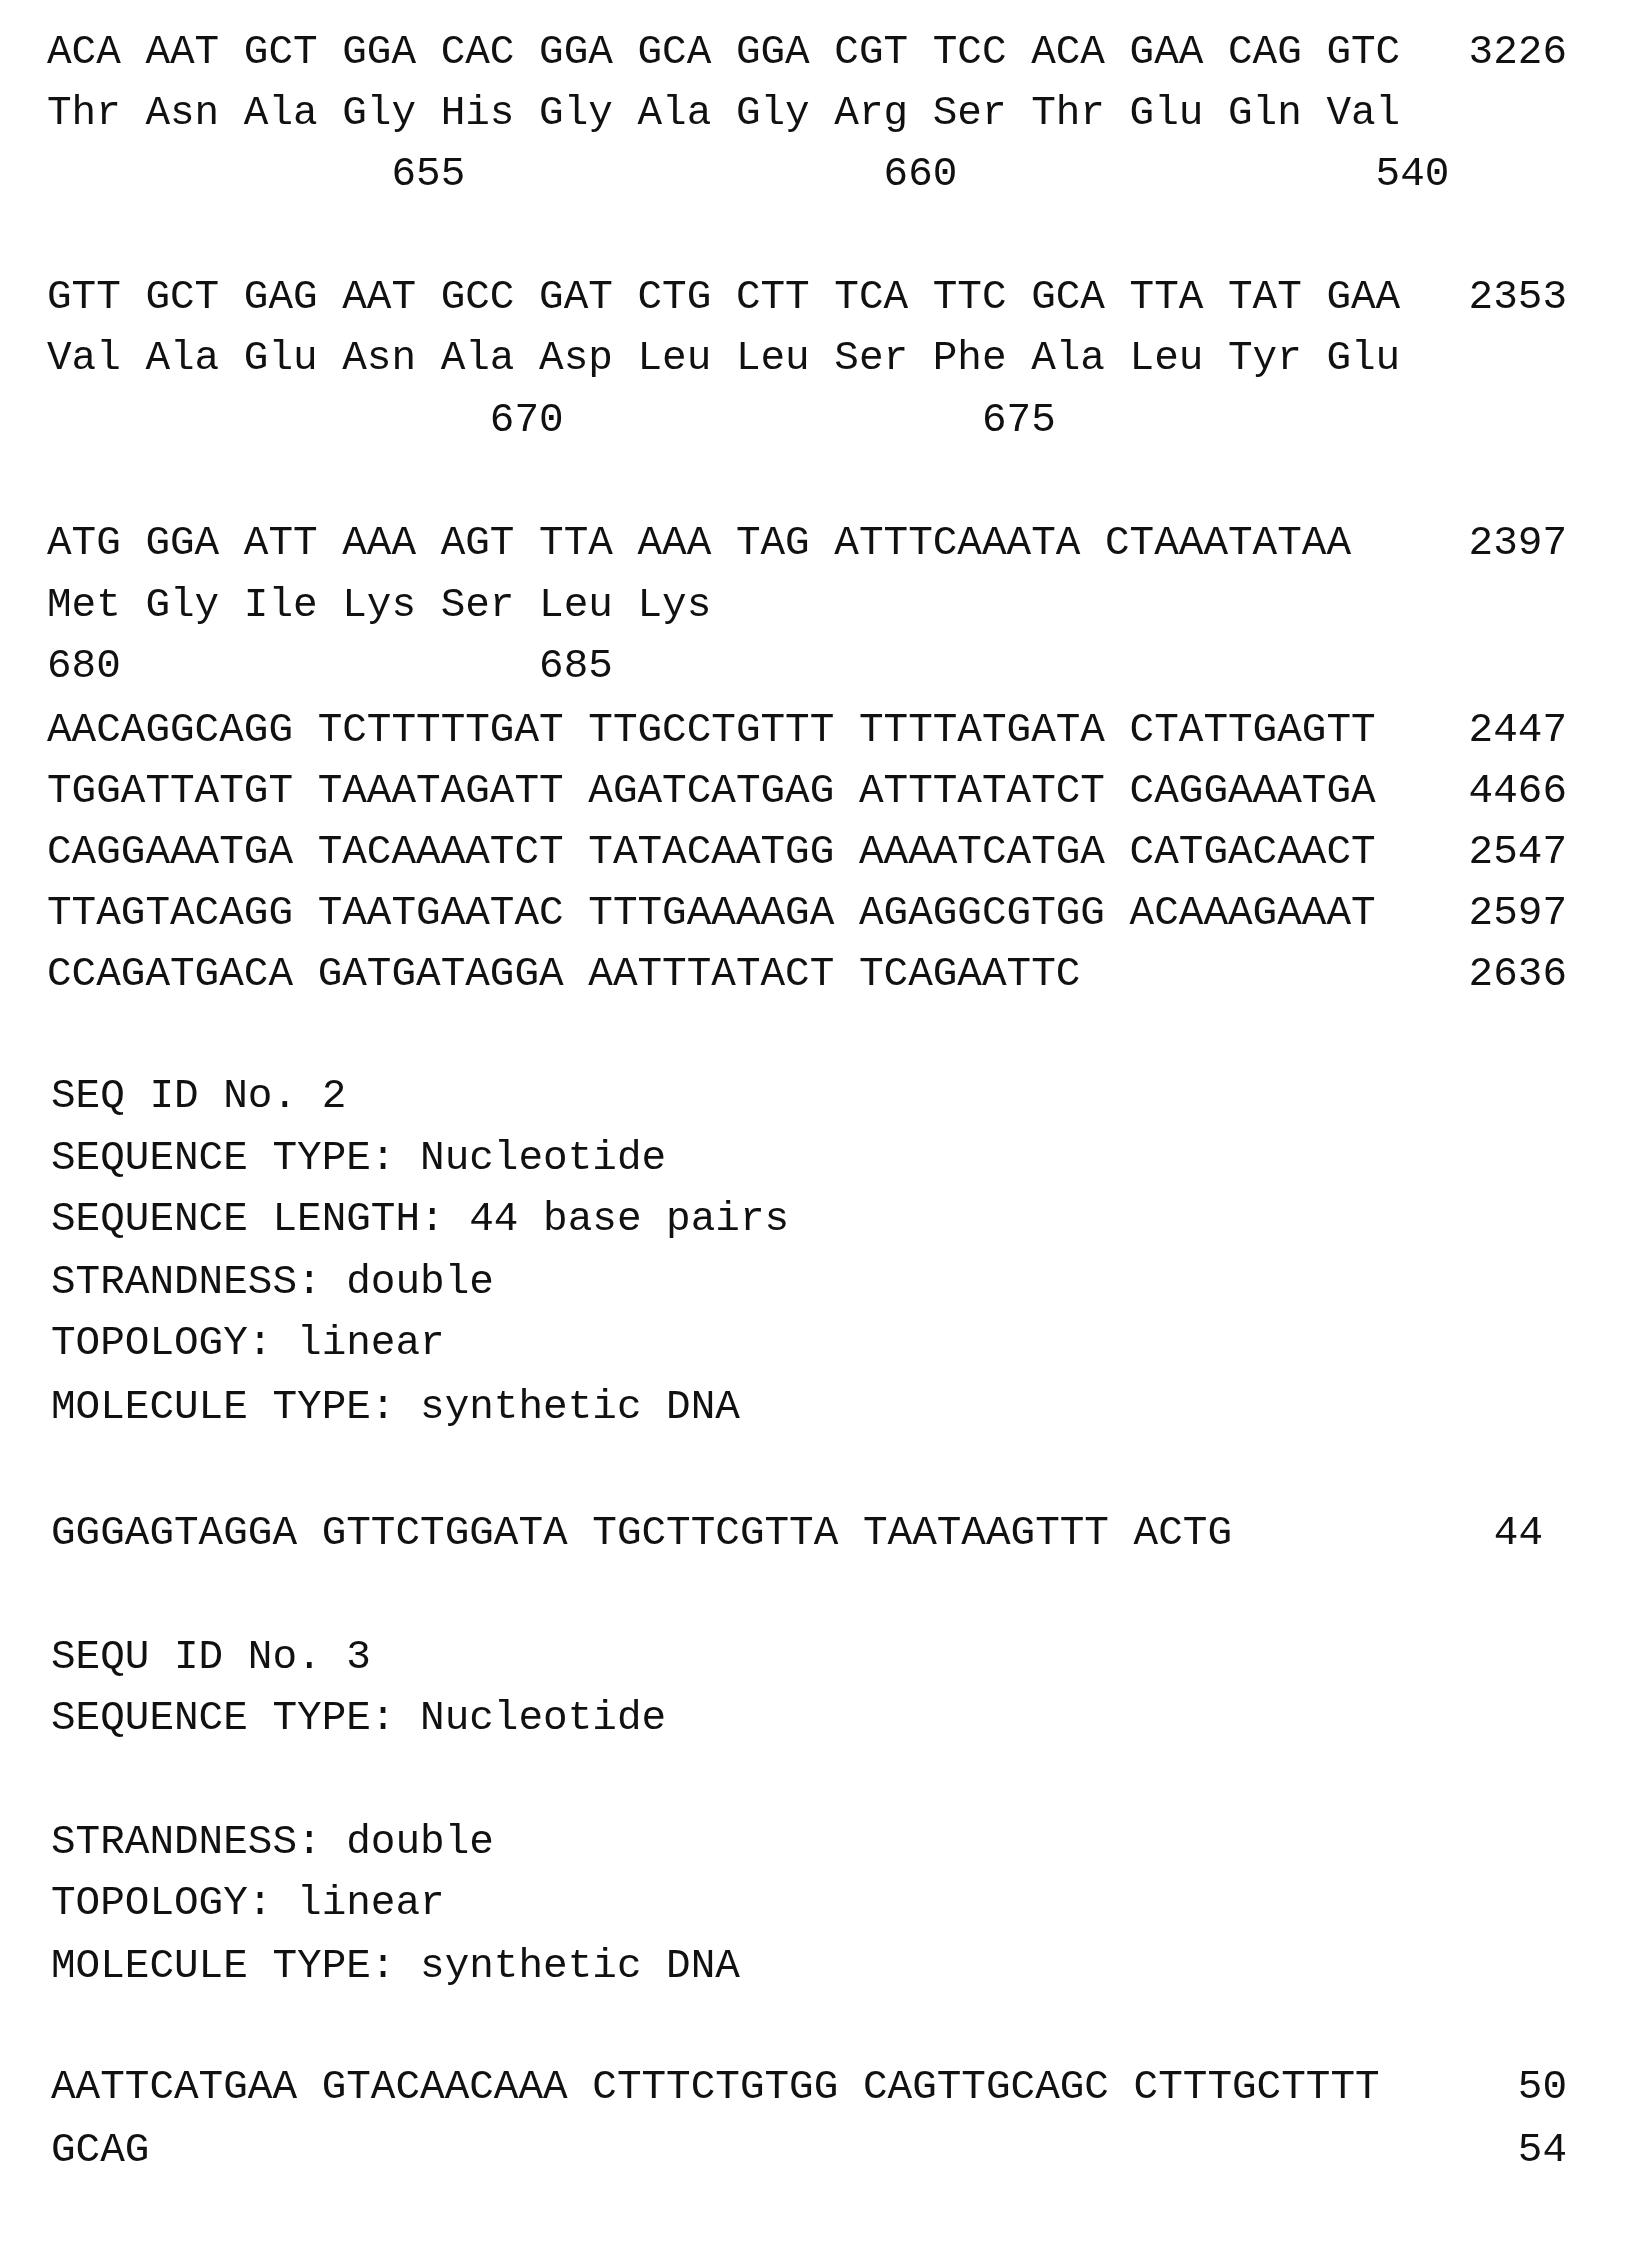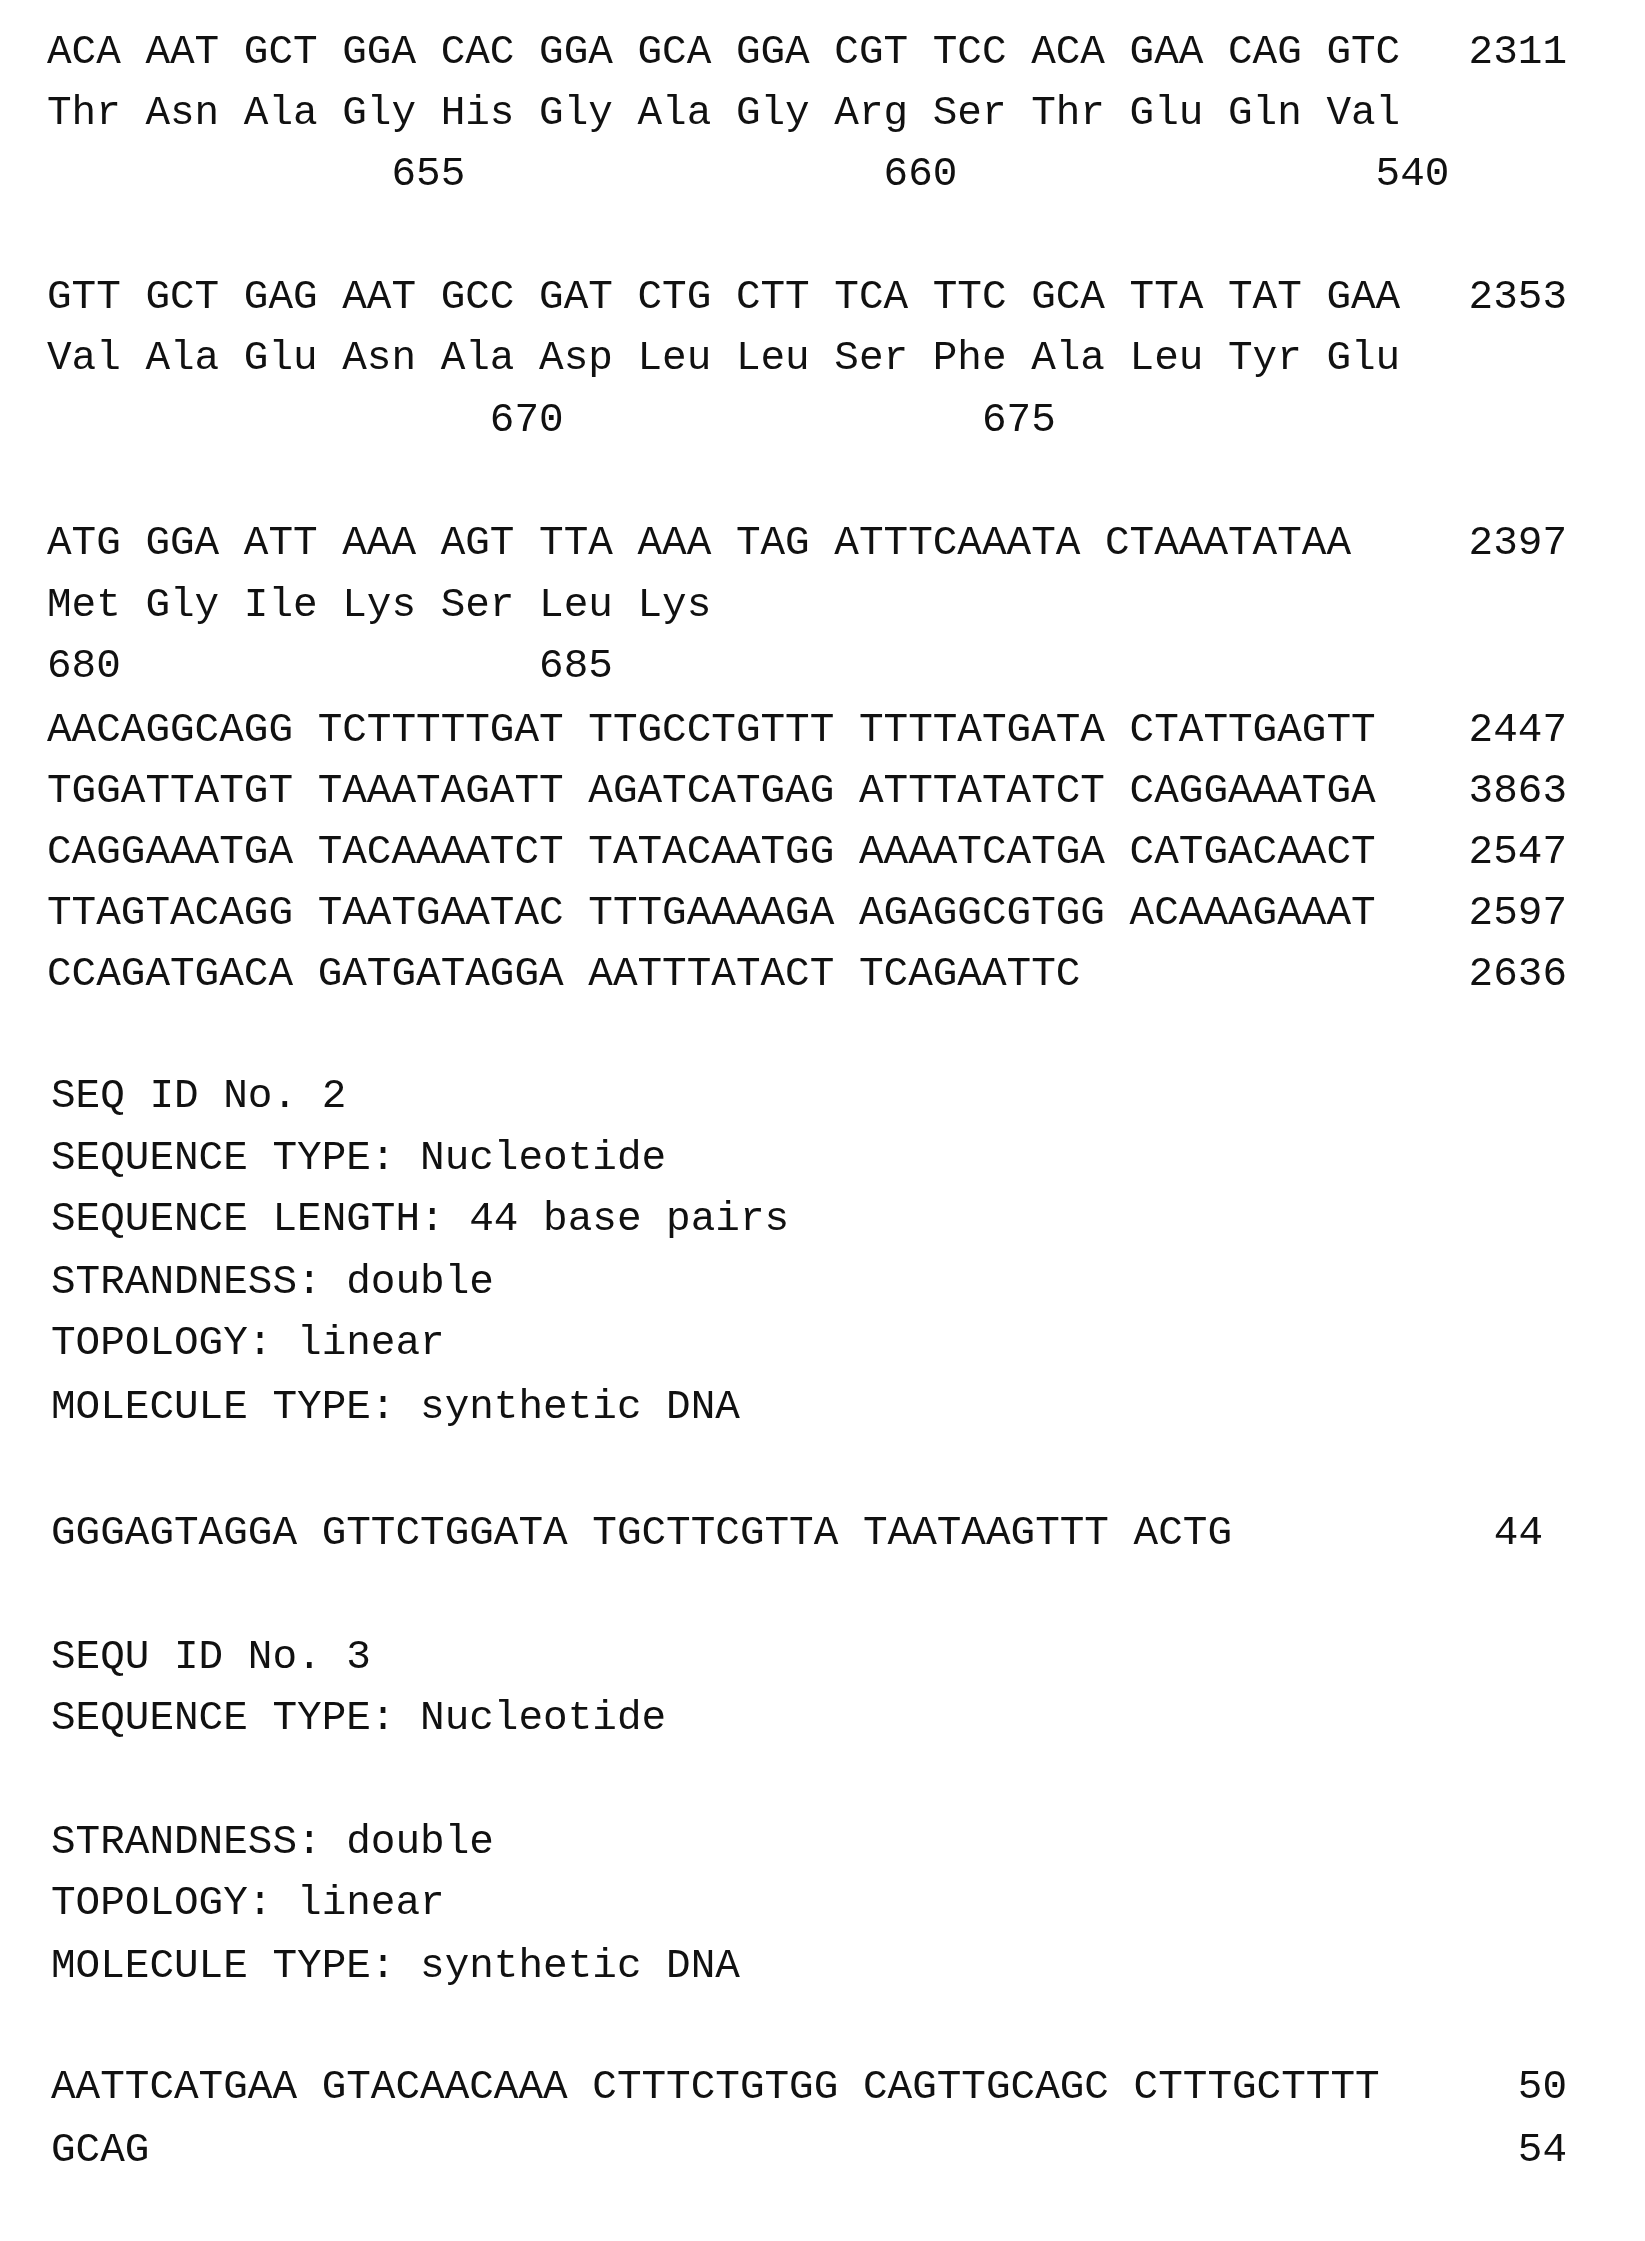--- a/index.html
+++ b/index.html
@@ -19,38 +19,38 @@
   .txt2 { left: 51px; }
   .num { right: 66px; text-align: right; }
   .num2 { right: 90px; text-align: center; }
 </style>
 </head>
 <body>
 
 <div class="page">
 
   <div class="ln txt" style="top:26px">ACA AAT GCT GGA CAC GGA GCA GGA CGT TCC ACA GAA CAG GTC</div>
-  <div class="ln num" style="top:26px">2311</div>
+  <div class="ln num" style="top:26px">3226</div>
   <div class="ln txt" style="top:87px">Thr Asn Ala Gly His Gly Ala Gly Arg Ser Thr Glu Gln Val</div>
   <div class="ln txt" style="top:148px">              655                 660                 540</div>
 
   <div class="ln txt" style="top:271px">GTT GCT GAG AAT GCC GAT CTG CTT TCA TTC GCA TTA TAT GAA</div>
   <div class="ln num" style="top:271px">2353</div>
   <div class="ln txt" style="top:332px">Val Ala Glu Asn Ala Asp Leu Leu Ser Phe Ala Leu Tyr Glu</div>
   <div class="ln txt" style="top:394px">                  670                 675</div>
 
   <div class="ln txt" style="top:517px">ATG GGA ATT AAA AGT TTA AAA TAG ATTTCAAATA CTAAATATAA</div>
   <div class="ln num" style="top:517px">2397</div>
   <div class="ln txt" style="top:579px">Met Gly Ile Lys Ser Leu Lys</div>
   <div class="ln txt" style="top:640px">680                 685</div>
 
   <div class="ln txt" style="top:704px">AACAGGCAGG TCTTTTTGAT TTGCCTGTTT TTTTATGATA CTATTGAGTT</div>
   <div class="ln num" style="top:704px">2447</div>
   <div class="ln txt" style="top:765px">TGGATTATGT TAAATAGATT AGATCATGAG ATTTATATCT CAGGAAATGA</div>
-  <div class="ln num" style="top:765px">3863</div>
+  <div class="ln num" style="top:765px">4466</div>
   <div class="ln txt" style="top:826px">CAGGAAATGA TACAAAATCT TATACAATGG AAAATCATGA CATGACAACT</div>
   <div class="ln num" style="top:826px">2547</div>
   <div class="ln txt" style="top:887px">TTAGTACAGG TAATGAATAC TTTGAAAAGA AGAGGCGTGG ACAAAGAAAT</div>
   <div class="ln num" style="top:887px">2597</div>
   <div class="ln txt" style="top:948px">CCAGATGACA GATGATAGGA AATTTATACT TCAGAATTC</div>
   <div class="ln num" style="top:948px">2636</div>
 
   <div class="ln txt2" style="top:1070px">SEQ ID No. 2</div>
   <div class="ln txt2" style="top:1132px">SEQUENCE TYPE: Nucleotide</div>
   <div class="ln txt2" style="top:1193px">SEQUENCE LENGTH: 44 base pairs</div>

